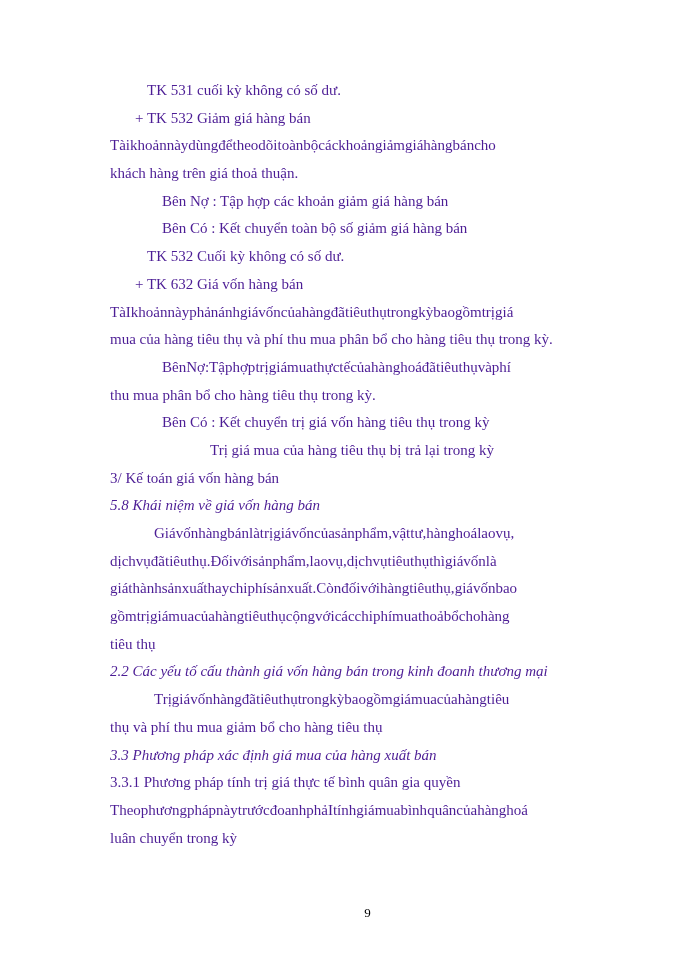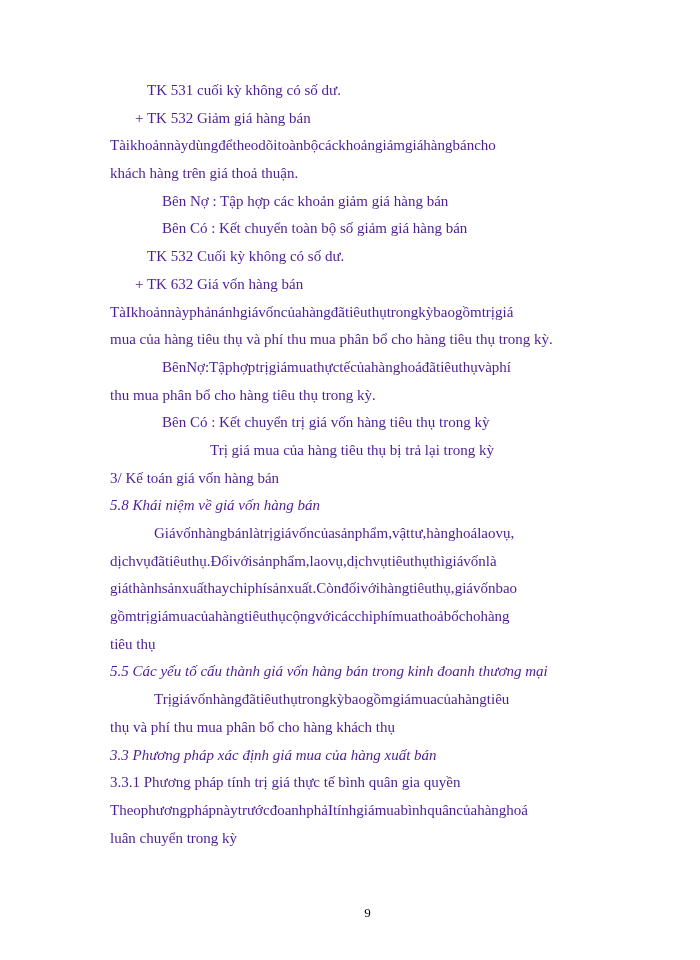--- a/index.html
+++ b/index.html
@@ -197,40 +197,40 @@
         <span>các</span>
         <span>chi</span>
         <span>phí</span>
         <span>mua</span>
         <span>thoả</span>
         <span>bổ</span>
         <span>cho</span>
         <span>hàng</span>
       </div>
       <div class="line">tiêu thụ</div>
-      <div class="line b i">5.5 Các yếu tố cấu thành giá vốn hàng bán trong kinh đoanh thương mại</div>
+      <div class="line b i">2.2 Các yếu tố cấu thành giá vốn hàng bán trong kinh đoanh thương mại</div>
       <div class="line j" style="padding-left: 44px;">
         <span>Trị</span>
         <span>giá</span>
         <span>vốn</span>
         <span>hàng</span>
         <span>đã</span>
         <span>tiêu</span>
         <span>thụ</span>
         <span>trong</span>
         <span>kỳ</span>
         <span>bao</span>
         <span>gồm</span>
         <span>giá</span>
         <span>mua</span>
         <span>của</span>
         <span>hàng</span>
         <span>tiêu</span>
       </div>
-      <div class="line">thụ và phí thu mua phân bổ cho hàng khách thụ</div>
+      <div class="line">thụ và phí thu mua giảm bổ cho hàng tiêu thụ</div>
       <div class="line b i">3.3 Phương pháp xác định giá mua của hàng xuất bán</div>
       <div class="line">3.3.1 Phương pháp tính trị giá thực tế bình quân gia quyền</div>
       <div class="line j">
         <span>Theo</span>
         <span>phương</span>
         <span>pháp</span>
         <span>này</span>
         <span>trước</span>
         <span>đoanh</span>
         <span>phảI</span>

